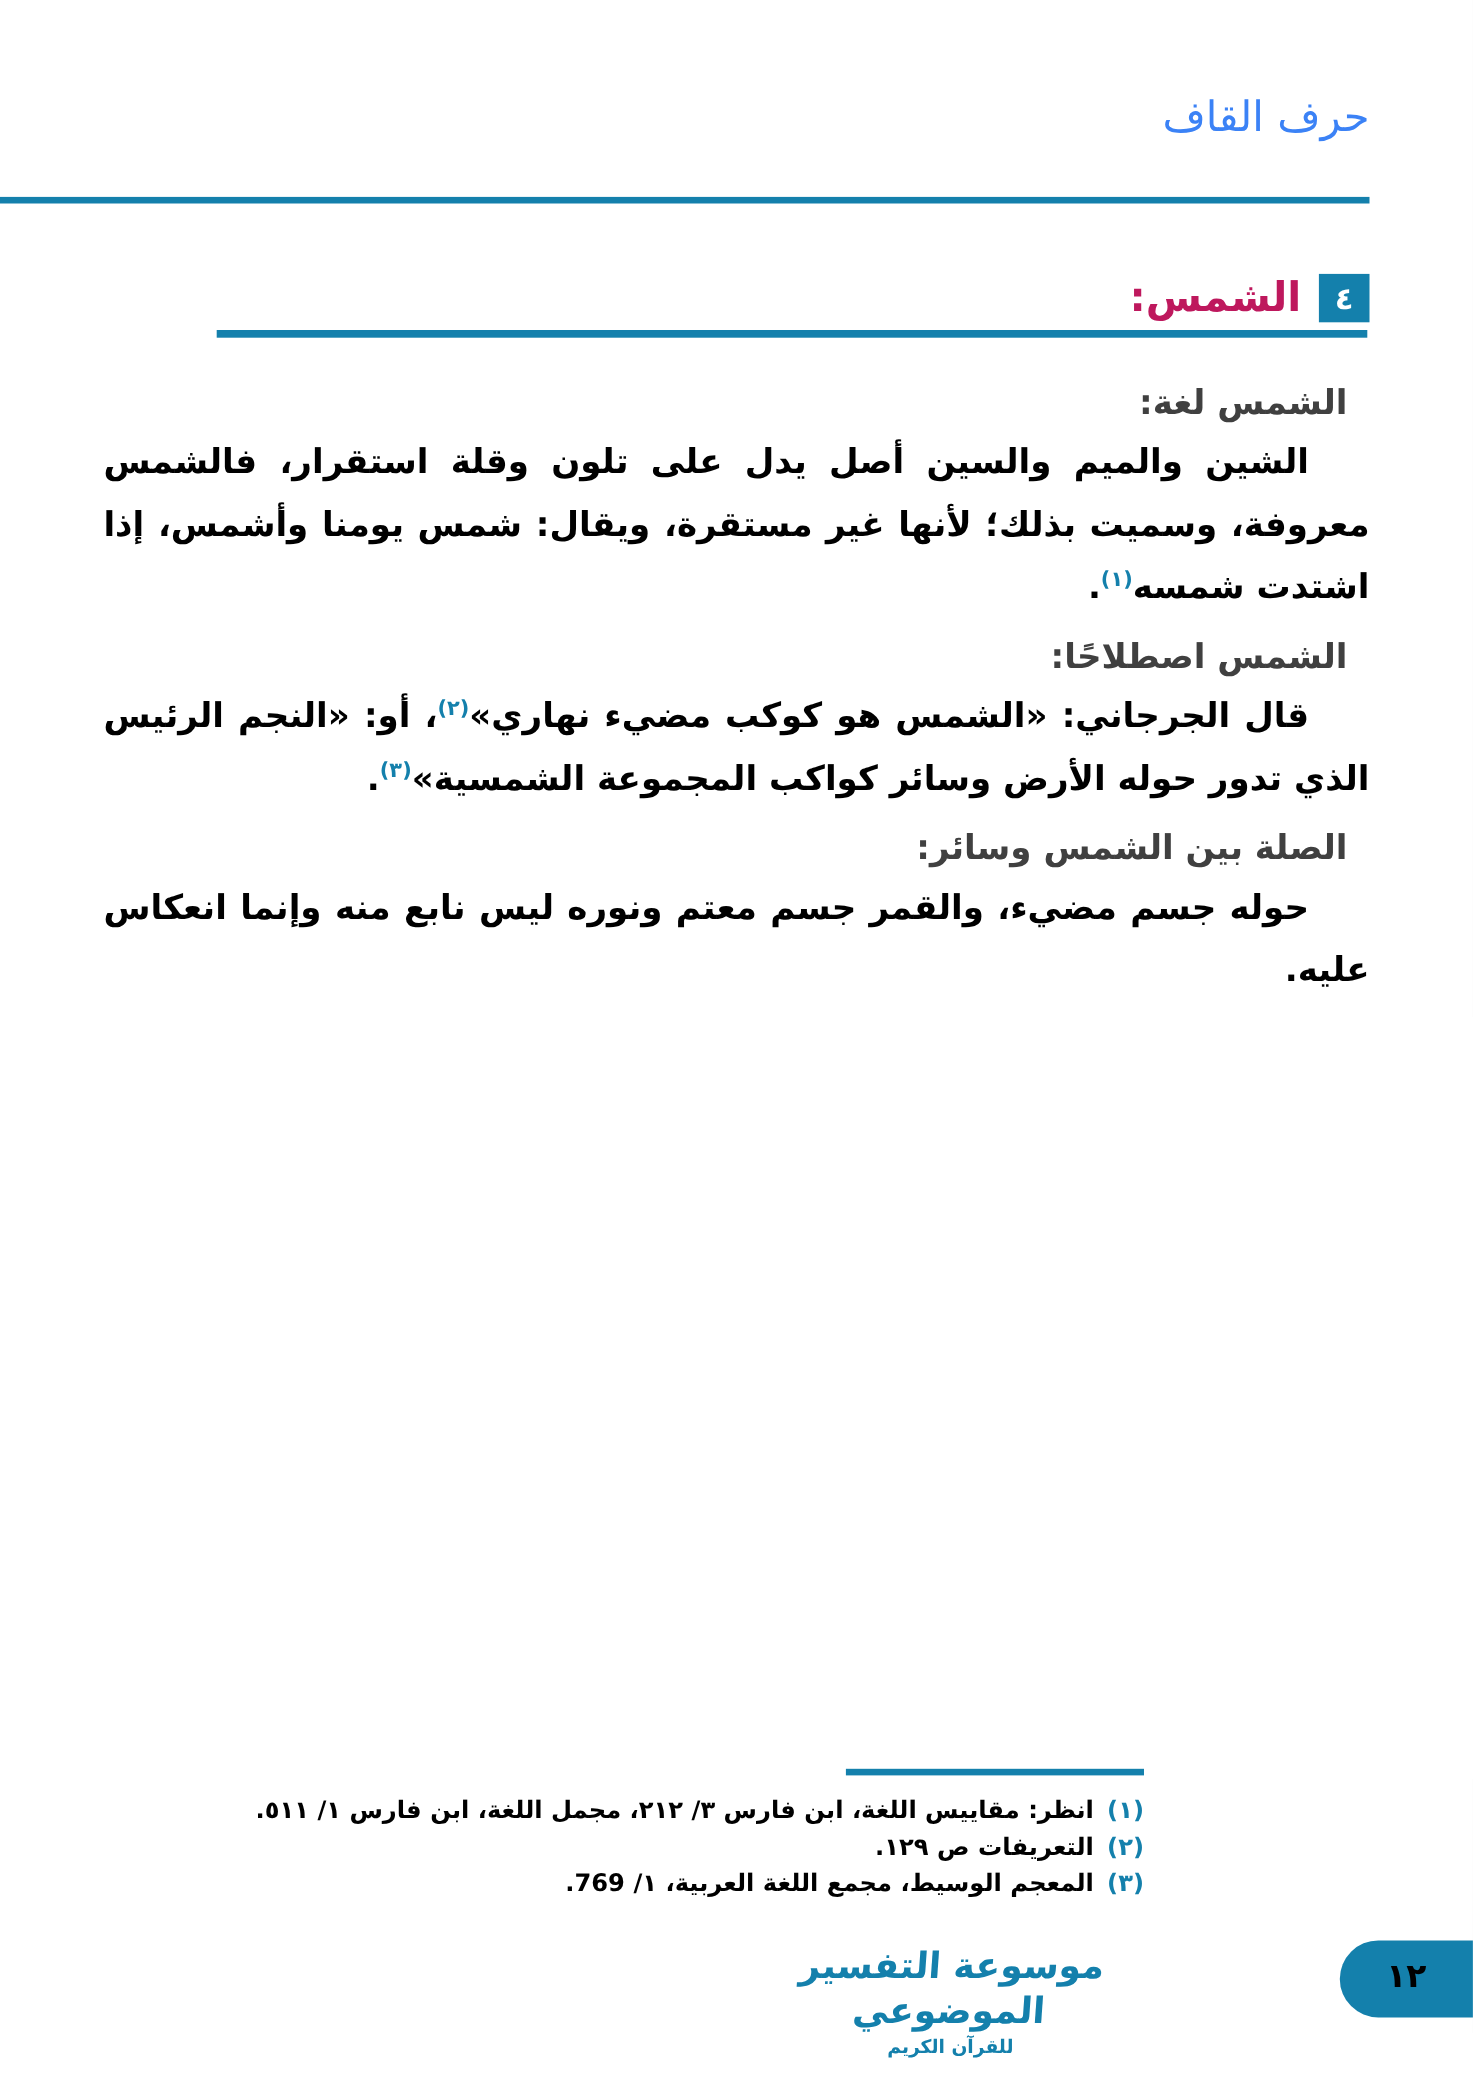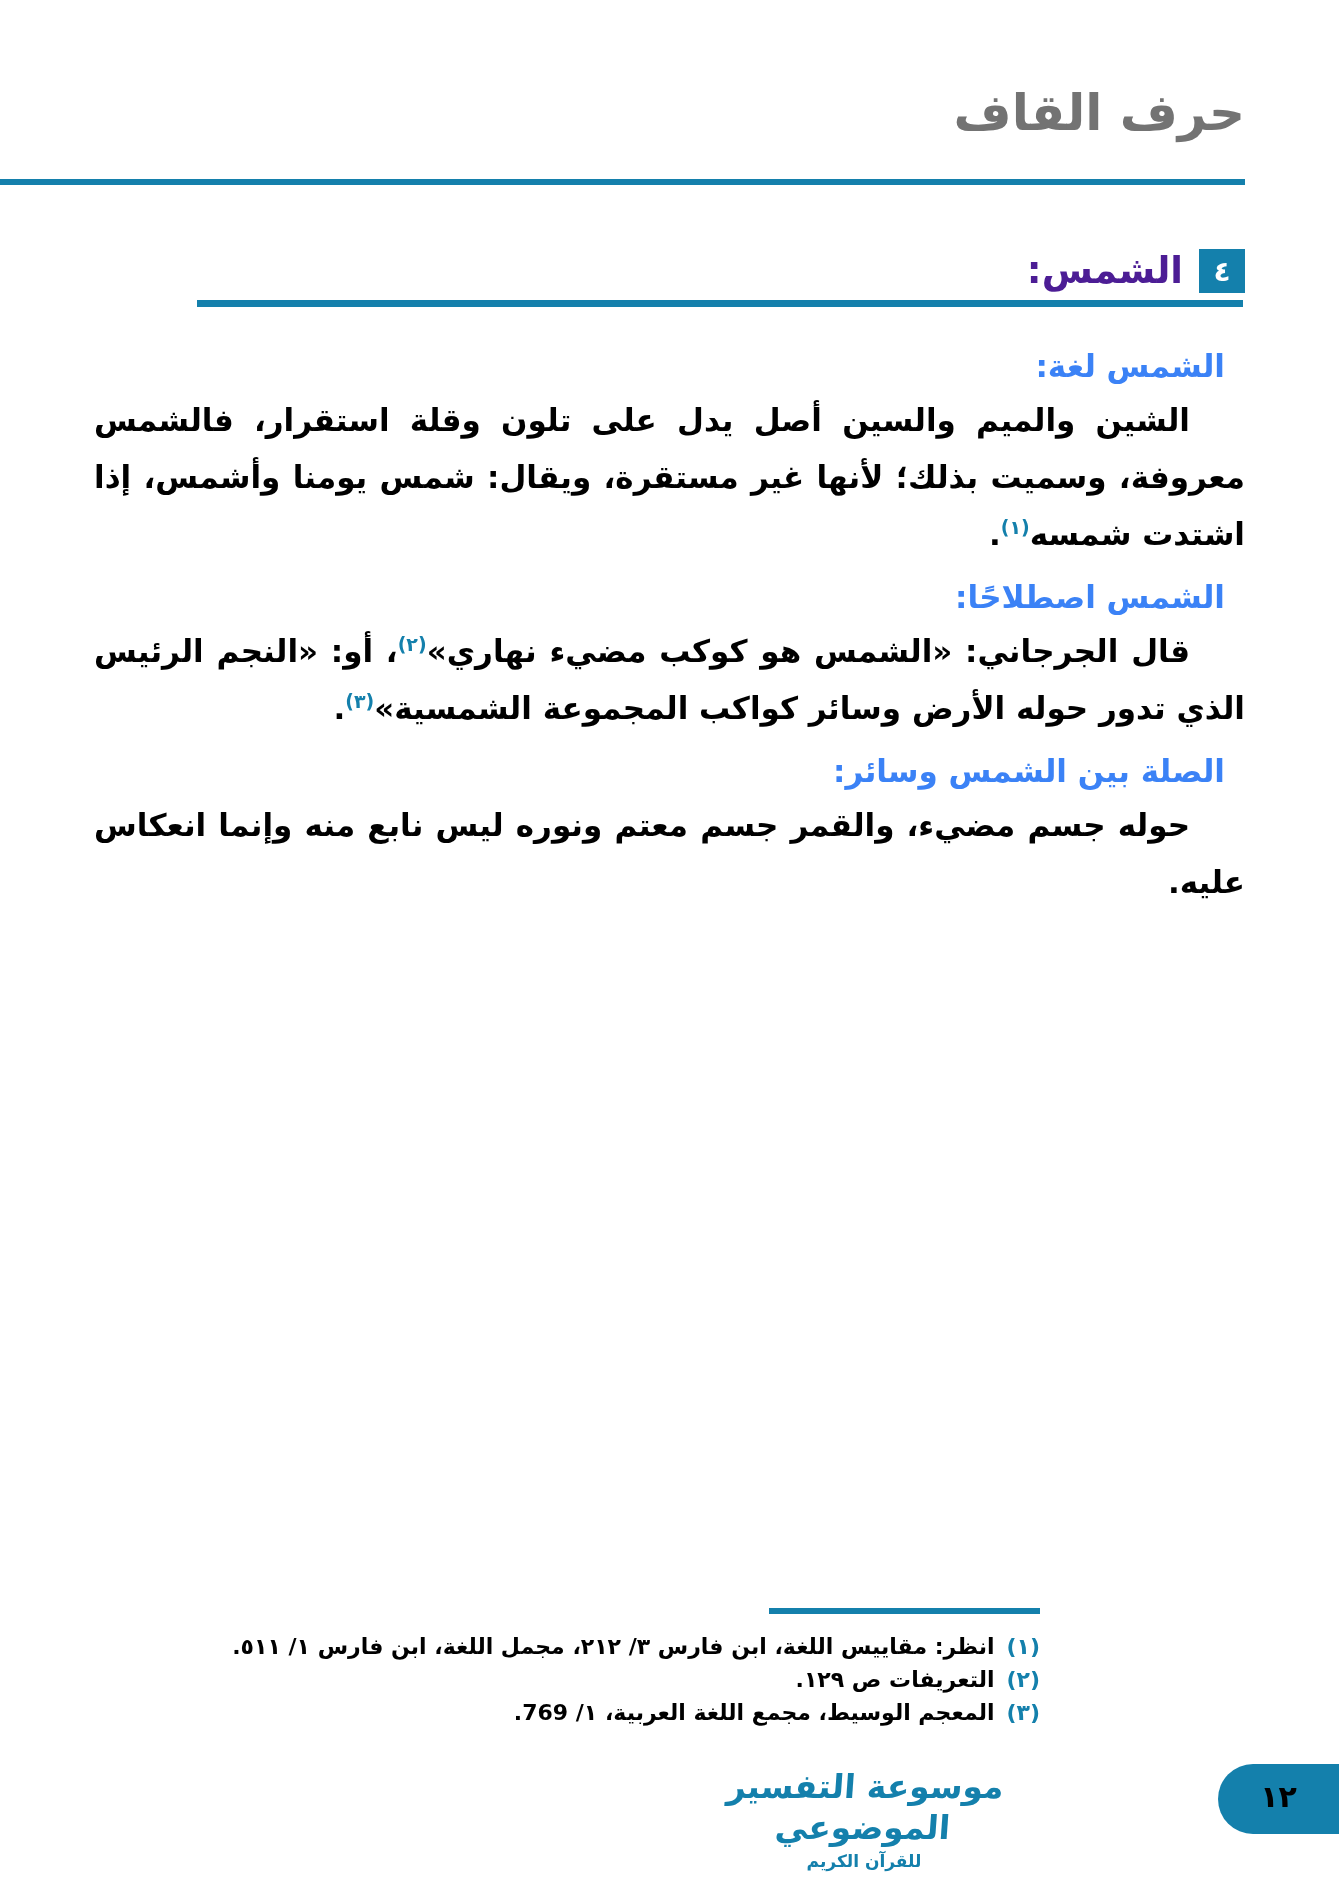--- a/index.html
+++ b/index.html
@@ -9,52 +9,52 @@
     margin:0 auto;
     background:#ffffff;
     overflow:hidden;
     font-family:"DejaVu Sans", sans-serif;
     direction:rtl;
   }
 
   
   .chapter-title {
     position:absolute; top:84px; right:94px;
-    color:#737373; font-size:50px; font-weight:bold;
+    color:#3b82f6; font-size:38px; font-weight:normal;
     letter-spacing:-1px;
   }
   .header-rule {
     position:absolute; top:179px; left:0;
     width:1245px; height:6px; background:#1480AC;
   }
 
   
   .section-heading {
     position:absolute; top:249px; right:94px;
     display:flex; align-items:center; gap:16px;
   }
   .section-number-box {
     width:46px; height:44px; background:#1480AC;
     color:#ffffff; font-size:28px; font-weight:bold;
     display:flex; align-items:center; justify-content:center;
     flex:0 0 auto;
   }
-  .section-title { color:#4c1d95; font-size:37px; font-weight:bold; line-height:44px; }
+  .section-title { color:#be185d; font-size:37px; font-weight:bold; line-height:44px; }
   .section-rule {
     position:absolute; top:300px; left:197px;
     width:1046px; height:7px; background:#1480AC;
   }
 
   
   .main {
     position:absolute; top:332px; right:94px; width:1151px;
     text-align:justify; text-align-last:right;
   }
   .subheading {
-    color:#3b82f6; font-size:31px; font-weight:bold;
+    color:#404040; font-size:31px; font-weight:bold;
     margin:16px 20px 8px 0; text-align:right;
   }
   .para {
     color:#000000; font-size:31px; font-weight:bold;
     line-height:1.84; text-indent:55px; margin:0 0 4px 0;
   }
   .ref {
     color:#1480AC; font-size:19px; font-weight:bold;
     vertical-align:super; line-height:0;
   }

